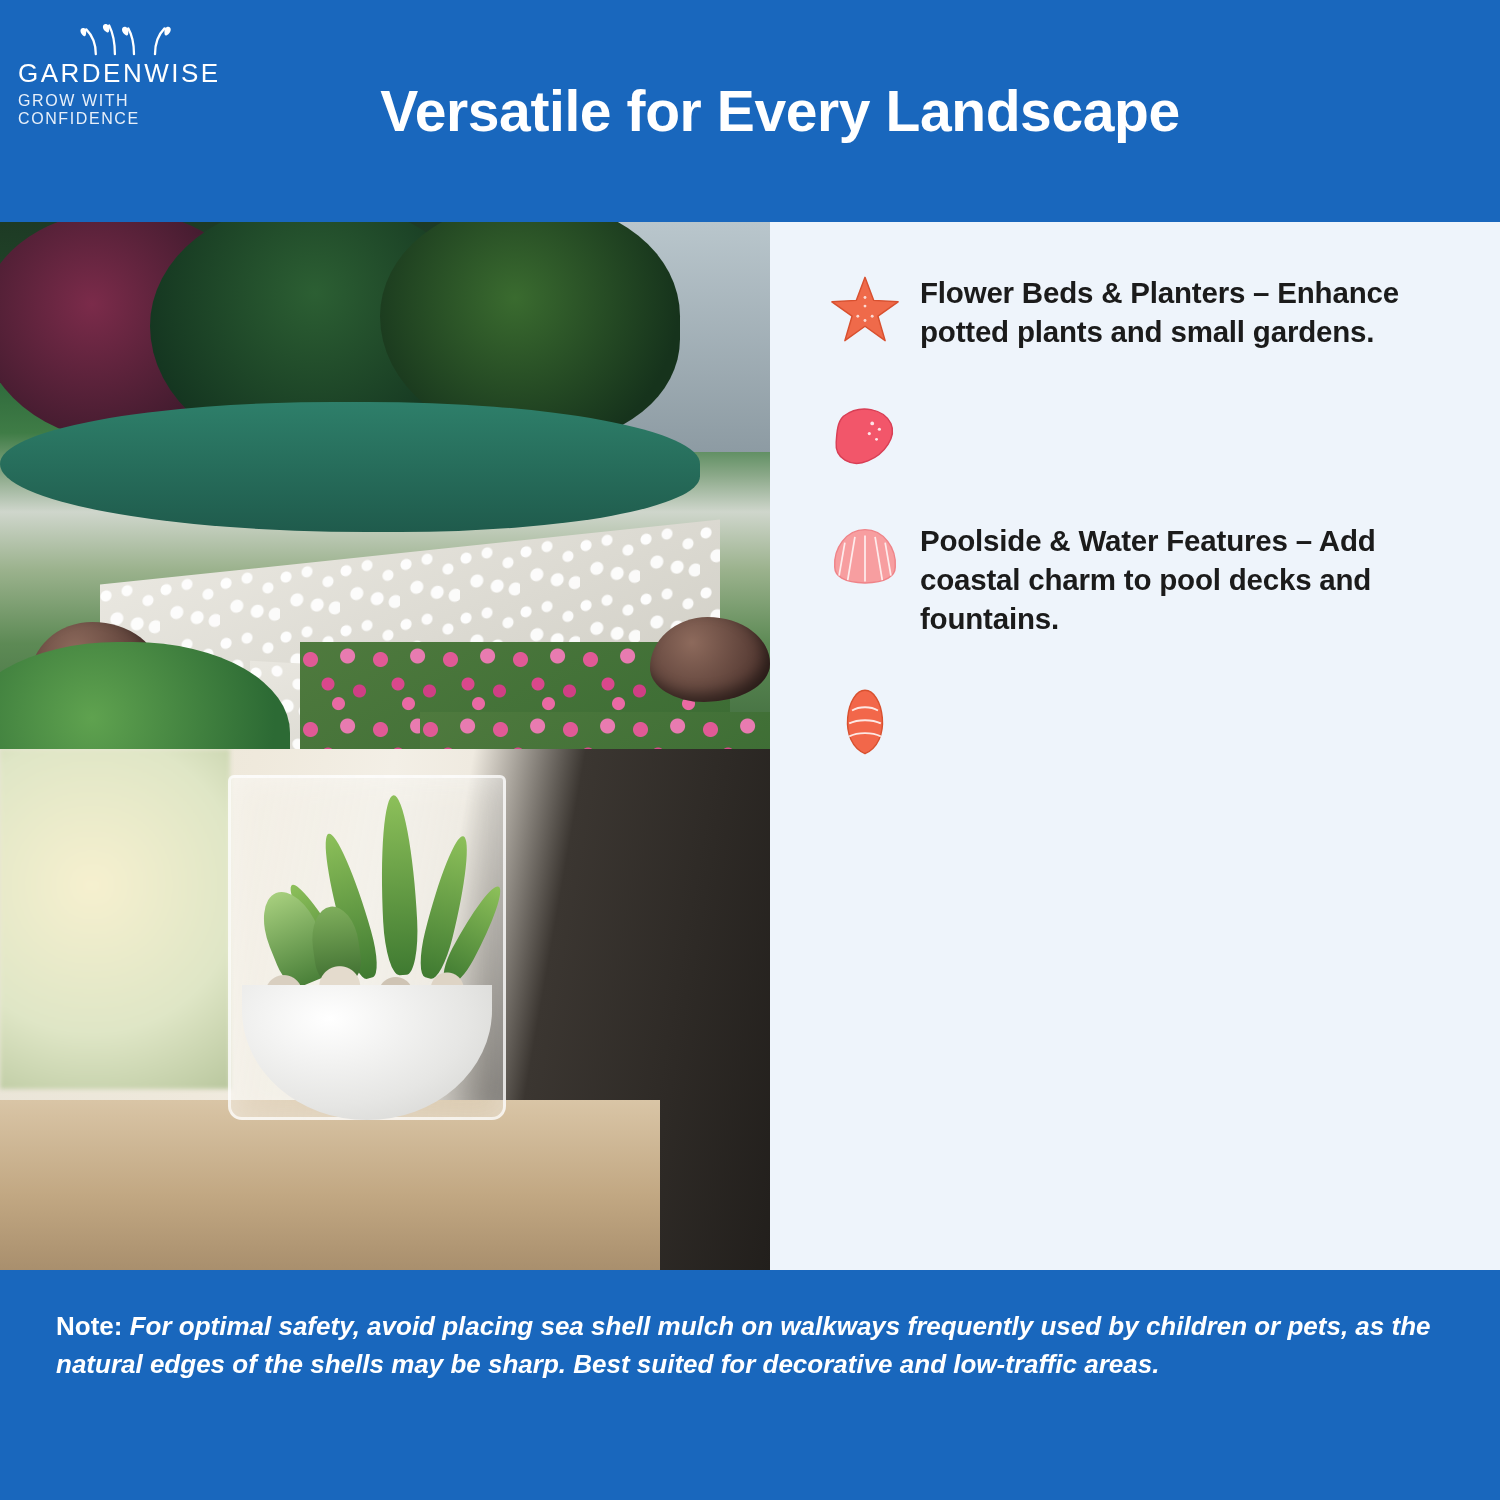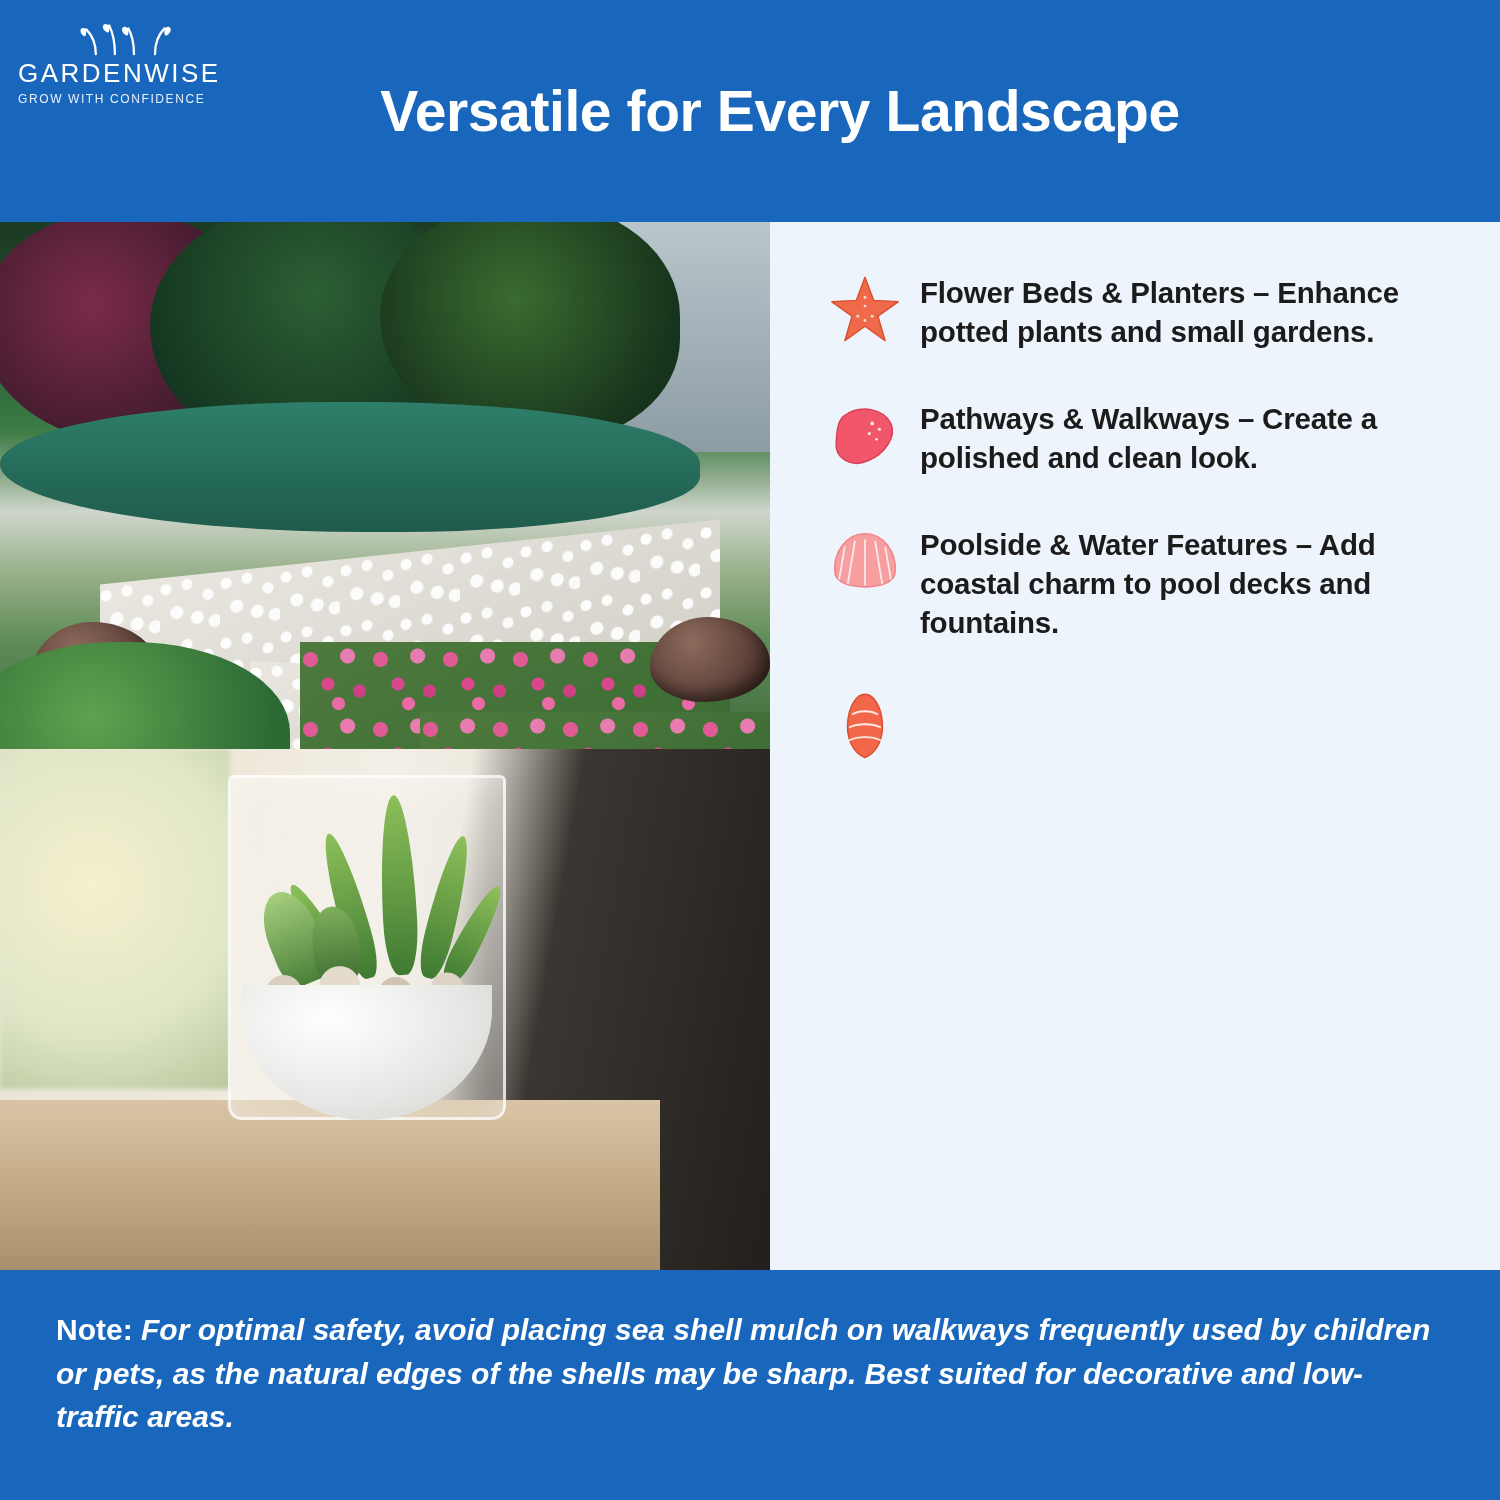--- a/index.html
+++ b/index.html
@@ -33,21 +33,21 @@
     width: 220px;
     color: #ffffff;
     text-align: left;
   }
   .logo-mark { height: 42px; display:block; margin: 0 auto 2px; }
   .logo-name {
     font-size: 26px; letter-spacing: 2.5px; font-weight: 400;
     line-height: 1.05;
   }
   .logo-tag {
-    font-size: 12px; letter-spacing: 1.6px; font-weight: 400;
+    font-size: 16px; letter-spacing: 1.6px; font-weight: 400;
     margin-top: 5px;
     color: #e8f0fa;
   }
   .header-title {
     color: #ffffff;
     font-size: 57px;
     font-weight: 700;
     letter-spacing: -0.4px;
     text-align: center;
     padding-left: 60px;
@@ -184,21 +184,21 @@
   }
 
   
   .footer {
     flex: 1;
     background: #1967bd;
     padding: 38px 56px 0 56px;
   }
   .footer-text {
     color: #ffffff;
-    font-size: 30px;
+    font-size: 26px;
     line-height: 1.45;
     font-style: italic;
     font-weight: 700;
   }
   .footer-label {
     font-style: normal;
     font-weight: 700;
   }
 </style>
 </head>
@@ -292,21 +292,20 @@
           <svg width="72" height="72" viewBox="0 0 100 100">
             <path d="M20 24 C44 6, 76 14, 86 34 C94 52, 78 76, 54 86 C30 96, 8 82, 10 60 C11 44, 12 32, 20 24 Z" fill="#f2566a" stroke="#d83f55" stroke-width="2"></path>
             <g fill="#ffffff" opacity=".85">
               <circle cx="60" cy="34" r="2.6"></circle>
                 <circle cx="70" cy="42" r="2.2"></circle>
               <circle cx="56" cy="48" r="2.2"></circle>
                 <circle cx="66" cy="56" r="2"></circle>
             </g>
           </svg>
         </div>
-        <div class="feature-text">Pathways &amp; Walkways – Create a polished and clean look.</div>
       </div>
 
       <div class="feature">
         <div class="feature-icon">
           <svg width="72" height="72" viewBox="0 0 100 100">
             <path d="M50 12 C76 12, 94 38, 92 64 C92 76, 80 86, 50 86 C20 86, 8 76, 8 64 C6 38, 24 12, 50 12 Z" fill="#f79ea0" stroke="#ef8388" stroke-width="2"></path>
             <g stroke="#ffffff" stroke-width="2.4" opacity=".8" fill="none">
               <path d="M50 20 V84"></path>
                 <path d="M36 22 L26 82"></path>
                 <path d="M64 22 L74 82"></path>

